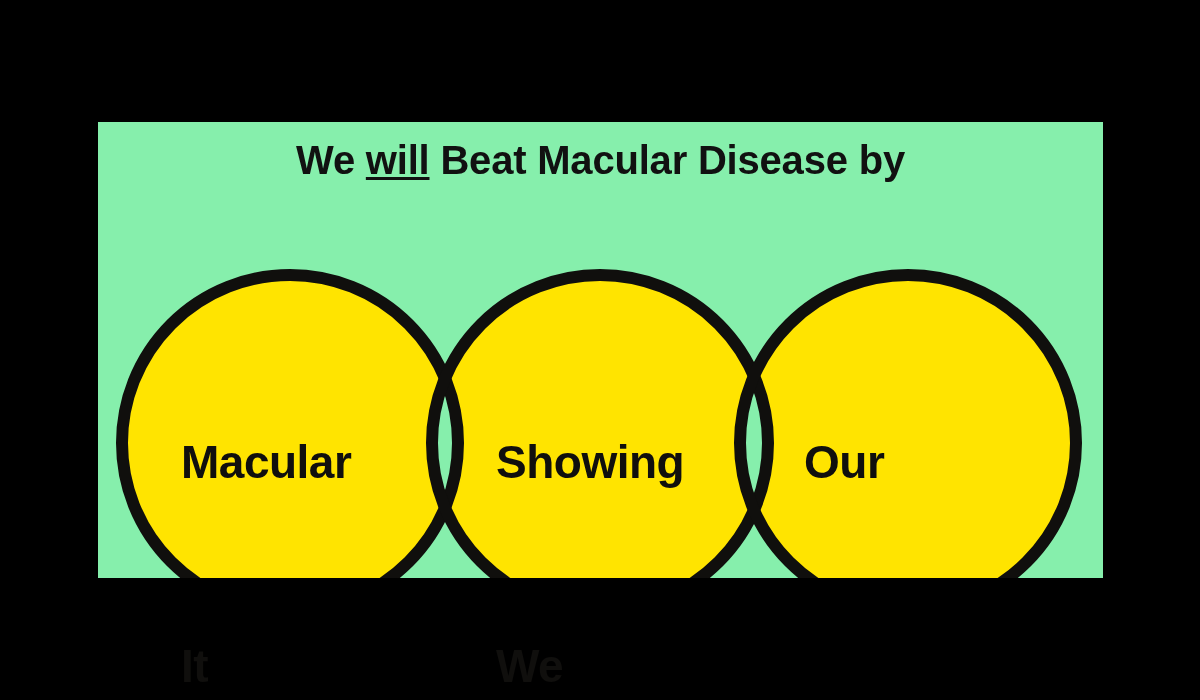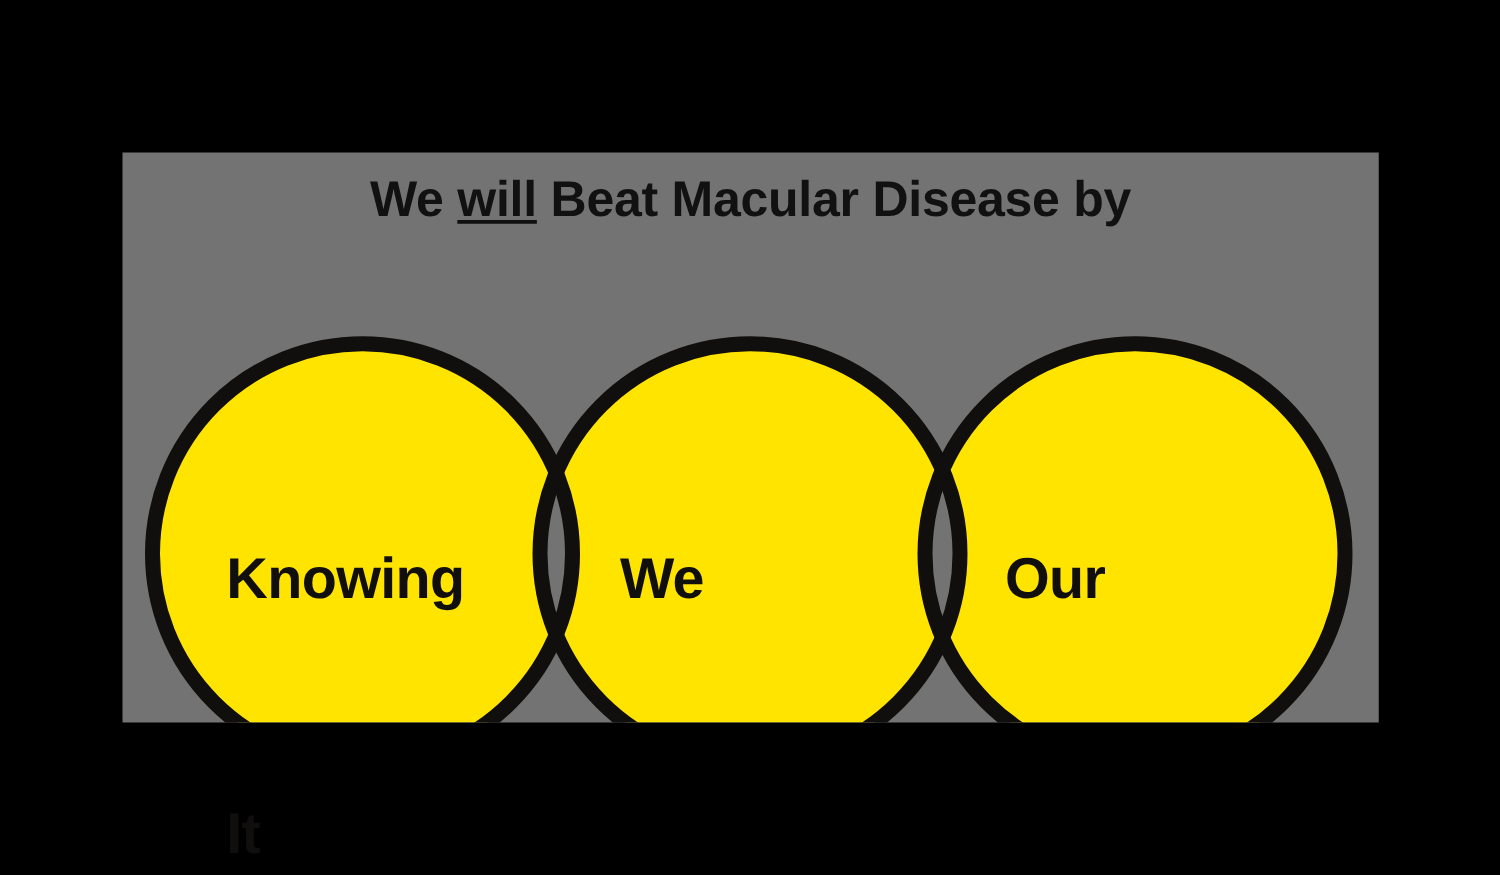--- a/index.html
+++ b/index.html
@@ -22,21 +22,21 @@
     background: #000000;
   }
 
   
   #panel {
     position: absolute;
     left: 98px;
     top: 122px;
     width: 1005px;
     height: 456px;
-    background: #737373;
+    background: #86efac;
   }
 
   
   #headline {
     position: absolute;
     left: 0;
     top: 14px;
     width: 1005px;
     text-align: center;
     font-family: "Liberation Sans Narrow", "Liberation Sans", "DejaVu Sans", sans-serif;
@@ -115,26 +115,27 @@
       </g>
 
       <g fill="none" stroke="#100f0d" stroke-width="12">
         <circle cx="192" cy="259" r="168"></circle>
         <circle cx="502" cy="259" r="168"></circle>
         <circle cx="810" cy="259" r="168"></circle>
       </g>
     </svg>
 
     <div class="circle-label" id="label-0">
-      <span class="ln">Knowing</span>
+      <span class="ln">Macular</span>
       <span class="ln">It</span>
       
     </div>
 
     <div class="circle-label" id="label-1">
+      <span class="ln">Showing</span>
       <span class="ln">We</span>
       
     </div>
 
     <div class="circle-label" id="label-2">
       <span class="ln">Our</span>
       
     </div>
 
   </div>

